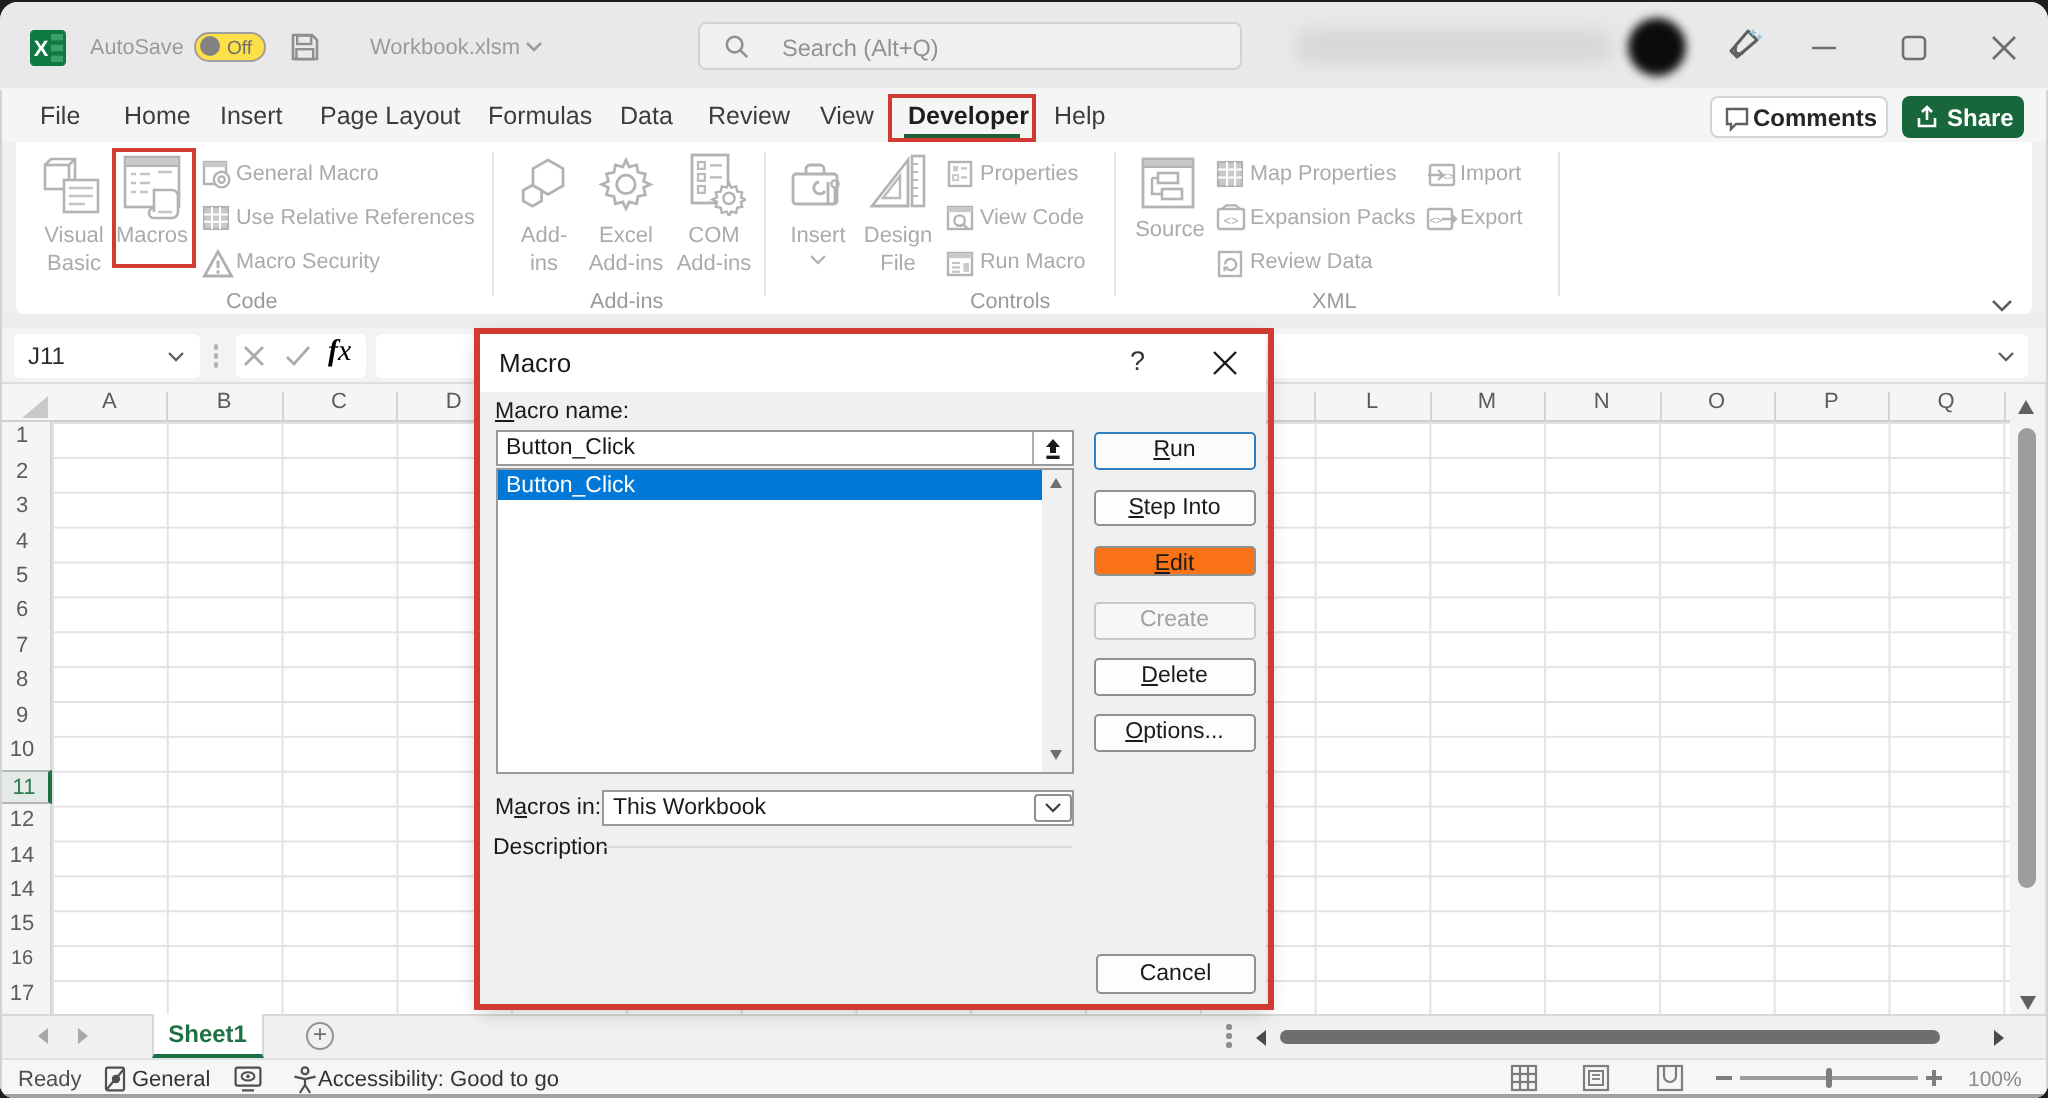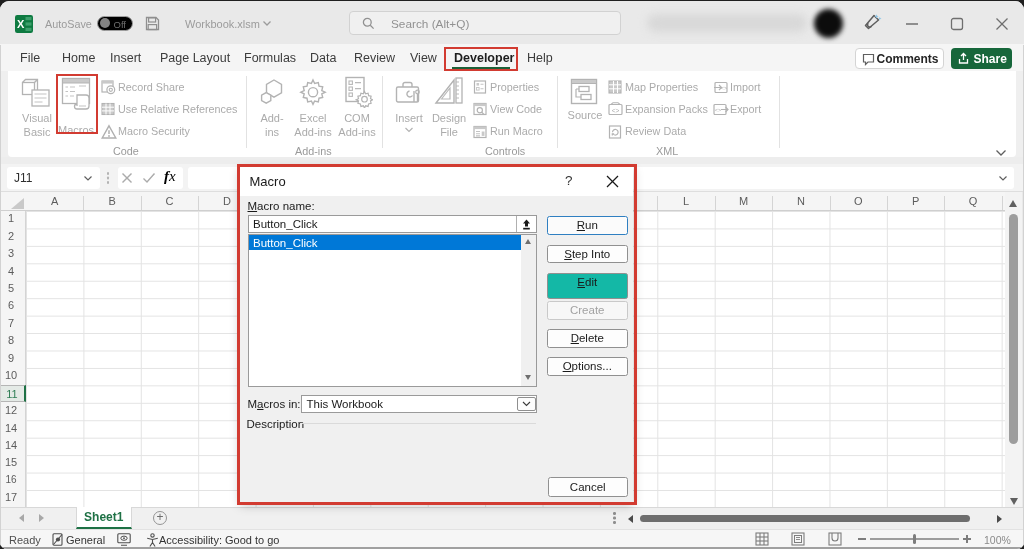--- a/index.html
+++ b/index.html
@@ -24,21 +24,21 @@
     <svg width="18" height="18" viewBox="0 0 18 18">
       <rect x="0" y="0" width="18" height="18" rx="2.2" fill="#0e7a41"></rect>
       <rect x="10.5" y="2" width="6" height="3.2" fill="#3da06c"></rect>
       <rect x="10.5" y="7.4" width="6" height="3.2" fill="#3da06c"></rect>
       <rect x="10.5" y="12.8" width="6" height="3.2" fill="#3da06c"></rect>
       <text x="5.6" y="13.2" font-size="11" font-weight="bold" fill="#fff" text-anchor="middle" font-family="Liberation Sans">X</text>
     </svg>
   </div>
   <div class="txt" style="left:45px;top:16.5px;font-size:10.8px;color:#9b9b9b;">AutoSave</div>
 
-  <div class="abs" style="left:96.5px;top:14.5px;width:36px;height:15.5px;border:1px solid #9e9e9e;border-radius:8px;background:#000000;">
+  <div class="abs" style="left:96.5px;top:14.5px;width:36px;height:15.5px;border:1px solid #9e9e9e;border-radius:8px;background:#fde047;">
     <div class="abs" style="left:2px;top:1.8px;width:10px;height:10px;border-radius:50%;background:#838383;"></div>
     <div class="txt" style="left:16px;top:2px;font-size:9.5px;color:#6e6e6e;">Off</div>
   </div>
 
   <div class="abs" style="left:145px;top:15px;">
     <svg width="15" height="15" viewBox="0 0 15 15">
       <path d="M1.5 1.5 h9.5 l2.5 2.5 v9.5 h-12 z" fill="none" stroke="#8f8f8f" stroke-width="1.3"></path>
       <rect x="3.6" y="1.8" width="7" height="4.2" fill="none" stroke="#8f8f8f" stroke-width="1.2"></rect>
       <rect x="3.2" y="8.6" width="8.4" height="5" fill="none" stroke="#8f8f8f" stroke-width="1.2"></rect>
     </svg>
@@ -137,30 +137,30 @@
     <line x1="4.5" y1="10" x2="7" y2="10" stroke="#c3c3c3" stroke-width="1.2"></line>
       <line x1="9" y1="10" x2="14" y2="10" stroke="#c3c3c3" stroke-width="1.2"></line>
       <line x1="18" y1="9" x2="25" y2="9" stroke="#c3c3c3" stroke-width="1.2"></line>
     <line x1="4.5" y1="14.5" x2="7" y2="14.5" stroke="#c3c3c3" stroke-width="1.2"></line>
       <line x1="9" y1="14.5" x2="14" y2="14.5" stroke="#c3c3c3" stroke-width="1.2"></line>
     <line x1="4.5" y1="19" x2="7" y2="19" stroke="#c3c3c3" stroke-width="1.2"></line>
       <line x1="9" y1="19" x2="13" y2="19" stroke="#c3c3c3" stroke-width="1.2"></line>
     <path d="M16 29 v-11 h9 a3 3 0 0 1 3 3 v8 a3 3 0 0 1 -3 3 h-9 a2.5 2.5 0 0 1 0 -5 z" fill="#fff" stroke="#b3b3b3" stroke-width="1.3"></path>
     <path d="M18 29 h7" stroke="#c3c3c3" stroke-width="1.2"></path>
   </svg>
-  <div class="txt" style="left:56px;top:111px;width:40px;text-align:center;font-size:11px;color:#ababab;margin-top:12px;">Macros</div>
+  <div class="txt" style="left:56px;top:111px;width:40px;text-align:center;font-size:11px;color:#ababab;">Macros</div>
 
   <div class="abs" style="left:56px;top:72.5px;width:42px;height:60.5px;border:2.6px solid #d23b31;z-index:30;"></div>
   <svg class="abs" style="left:101px;top:79px;" width="15" height="15" viewBox="0 0 15 15">
     <rect x="1" y="1" width="11" height="11" fill="none" stroke="#b3b3b3" stroke-width="1.2"></rect>
     <rect x="1" y="1" width="11" height="2.6" fill="#c9c9c9"></rect>
     <circle cx="9.8" cy="9.8" r="3.9" fill="#fff" stroke="#b3b3b3" stroke-width="1.2"></circle>
     <circle cx="9.8" cy="9.8" r="1.6" fill="none" stroke="#b3b3b3" stroke-width="1.1"></circle>
   </svg>
-  <div class="txt" style="left:118px;top:79.5px;font-size:10.8px;color:#ababab;">Record Share</div>
+  <div class="txt" style="left:118px;top:79.5px;font-size:10.8px;color:#ababab;">General Macro</div>
   <svg class="abs" style="left:101px;top:101px;" width="15" height="15" viewBox="0 0 15 15">
     <rect x="1" y="1.5" width="12" height="11" fill="#c9c9c9" stroke="#b3b3b3" stroke-width="1.1"></rect>
     <line x1="1" y1="5.2" x2="13" y2="5.2" stroke="#fff" stroke-width="1"></line>
       <line x1="1" y1="8.9" x2="13" y2="8.9" stroke="#fff" stroke-width="1"></line>
     <line x1="5" y1="1.5" x2="5" y2="12.5" stroke="#fff" stroke-width="1"></line>
       <line x1="9" y1="1.5" x2="9" y2="12.5" stroke="#fff" stroke-width="1"></line>
   </svg>
   <div class="txt" style="left:118px;top:101.5px;font-size:10.8px;color:#ababab;">Use Relative References</div>
   <svg class="abs" style="left:101px;top:123px;" width="16" height="16" viewBox="0 0 16 16">
     <path d="M8 1.8 L14.8 14 H1.2 Z" fill="none" stroke="#b0b0b0" stroke-width="1.4"></path>
@@ -436,21 +436,21 @@
 
     <div class="abs" style="left:7.5px;top:66.5px;width:289.5px;height:153.5px;background:#fff;border:1px solid #9a9a9a;"></div>
     <div class="abs" style="left:8.5px;top:68px;width:272px;height:14.5px;background:#0078d7;"></div>
     <div class="txt" style="left:13px;top:69.5px;font-size:11.5px;color:#fff;">Button_Click</div>
     <div class="abs" style="left:280.5px;top:67.5px;width:15.5px;height:151.5px;background:#f0f0f0;"></div>
     <div class="abs" style="left:284.5px;top:72px;width:0;height:0;border-left:3.8px solid transparent;border-right:3.8px solid transparent;border-bottom:5.5px solid #6f6f6f;"></div>
     <div class="abs" style="left:284.5px;top:208px;width:0;height:0;border-left:3.8px solid transparent;border-right:3.8px solid transparent;border-top:5.5px solid #6f6f6f;"></div>
 
     <div class="abs" style="left:306.5px;top:49px;width:81.5px;height:19px;background:#fbfbfb;border:1.6px solid #2f7fc1;border-radius:2.5px;text-align:center;font-size:11.5px;color:#1a1a1a;line-height:16px;"><u>R</u>un</div>
     <div class="abs" style="left:306.5px;top:77.5px;width:81.5px;height:18.5px;background:#fdfdfd;border:1px solid #909090;border-radius:2.5px;text-align:center;font-size:11.5px;color:#1a1a1a;line-height:16.5px;"><u>S</u>tep Into</div>
-    <div class="abs" style="left:306.5px;top:106px;width:81.5px;height:26px;background:#14b8a6;border:1px solid #909090;border-radius:2.5px;text-align:center;font-size:11.5px;color:#1a1a1a;line-height:16.5px;"><u>E</u>dit</div>
+    <div class="abs" style="left:306.5px;top:106px;width:81.5px;height:15px;background:#f97316;border:1px solid #909090;border-radius:2.5px;text-align:center;font-size:11.5px;color:#1a1a1a;line-height:16.5px;"><u>E</u>dit</div>
     <div class="abs" style="left:306.5px;top:134px;width:81.5px;height:18.5px;background:#f7f7f7;border:1px solid #c9c9c9;border-radius:2.5px;text-align:center;font-size:11.5px;color:#a2a2a2;line-height:16.5px;">Create</div>
     <div class="abs" style="left:306.5px;top:162px;width:81.5px;height:18.5px;background:#fdfdfd;border:1px solid #909090;border-radius:2.5px;text-align:center;font-size:11.5px;color:#1a1a1a;line-height:16.5px;"><u>D</u>elete</div>
     <div class="abs" style="left:306.5px;top:190px;width:81.5px;height:18.5px;background:#fdfdfd;border:1px solid #909090;border-radius:2.5px;text-align:center;font-size:11.5px;color:#1a1a1a;line-height:16.5px;"><u>O</u>ptions...</div>
 
     <div class="txt" style="left:7.5px;top:231px;font-size:11.5px;color:#1a1a1a;">M<u>a</u>cros in:</div>
     <div class="abs" style="left:61px;top:228px;width:236px;height:17.5px;background:#fff;border:1px solid #9a9a9a;"></div>
     <div class="txt" style="left:66.5px;top:231px;font-size:11.5px;color:#1a1a1a;">This Workbook</div>
     <div class="abs" style="left:277px;top:229.8px;width:18.5px;height:14px;background:#fdfdfd;border:1px solid #8f8f8f;border-radius:2px;"></div>
     <svg class="abs" style="left:282px;top:234px;" width="9" height="6" viewBox="0 0 9 6">
         <path d="M1 1 L4.5 4.5 L8 1" fill="none" stroke="#3a3a3a" stroke-width="1.1"></path>

